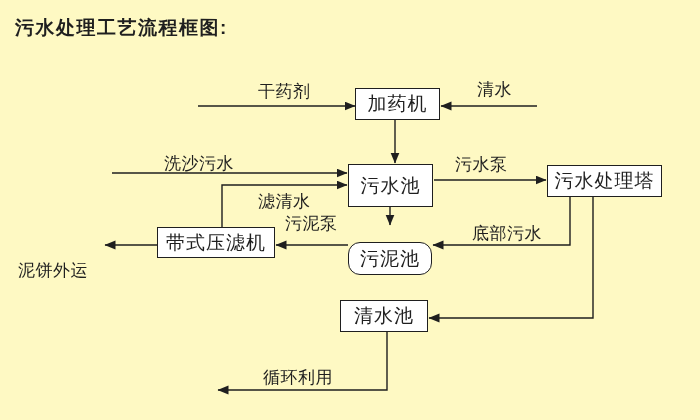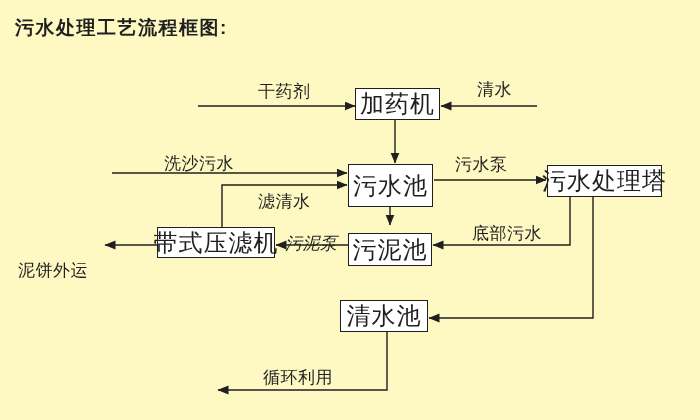--- a/index.html
+++ b/index.html
@@ -1,20 +1,20 @@
 <!DOCTYPE html>
 <html><head>
 <meta charset="utf-8">
 <style>
   html,body { margin:0; padding:0; background:#ffffff; }
   body { width:700px; height:420px; font-family:"Liberation Sans", sans-serif; color:#1f1f1f; }
   #stage { position:relative; width:700px; height:420px; background:#fef9c3; overflow:hidden; }
   .page-title { position:absolute; left:15px; top:15px; font-size:19px; font-weight:bold; letter-spacing:1.5px; white-space:nowrap; }
   .node { position:absolute; box-sizing:border-box; border:1.5px solid #1f1f1f; background:#ffffff;
-          display:flex; align-items:center; justify-content:center; font-size:24px; letter-spacing:1px; white-space:nowrap; }
+          display:flex; align-items:center; justify-content:center; font-size:19px; letter-spacing:1px; white-space:nowrap; }
   .flow-label { position:absolute; font-size:17px; letter-spacing:0.5px; white-space:nowrap; }
   #edge-layer { position:absolute; left:0; top:0; width:700px; height:420px; }
   polyline { fill:none; stroke:#1f1f1f; stroke-width:1.4; }
 </style>
 </head>
 <body>
 
 <div id="stage">
   <div class="page-title">污水处理工艺流程框图:</div>
   <svg id="edge-layer" width="700" height="420" viewBox="0 0 700 420" xmlns="http://www.w3.org/2000/svg">
@@ -39,34 +39,34 @@
   <div id="nodes">
       <div class="node" style="left: 355px; top: 88px; width: 85px; height: 32px; border-color: rgb(31, 31, 31);">
         <span>加药机</span>
       </div>
       <div class="node" style="left: 348px; top: 164px; width: 85px; height: 43px; border-color: rgb(31, 31, 31);">
         <span>污水池</span>
       </div>
       <div class="node" style="left: 547px; top: 165px; width: 115px; height: 32px; border-color: rgb(31, 31, 31);">
         <span>污水处理塔</span>
       </div>
-      <div class="node" style="left: 348px; top: 233px; width: 84px; height: 33px; border-color: rgb(31, 31, 31);">
+      <div class="node" style="left: 348px; top: 242px; width: 84px; height: 33px; border-color: rgb(31, 31, 31); border-radius: 12px;">
         <span>污泥池</span>
       </div>
       <div class="node" style="left: 157px; top: 227px; width: 118px; height: 31px; border-color: rgb(31, 31, 31);">
         <span>带式压滤机</span>
       </div>
       <div class="node" style="left: 340px; top: 300px; width: 88px; height: 32px; border-color: rgb(31, 31, 31);">
         <span>清水池</span>
       </div>
     </div>
   <div id="labels">
       <div class="flow-label" style="left: 258px; top: 80px;">干药剂</div>
       <div class="flow-label" style="left: 477px; top: 78px;">清水</div>
       <div class="flow-label" style="left: 164px; top: 152px;">洗沙污水</div>
       <div class="flow-label" style="left: 455px; top: 153px;">污水泵</div>
       <div class="flow-label" style="left: 258px; top: 190px;">滤清水</div>
       <div class="flow-label" style="left: 472px; top: 222px;">底部污水</div>
-      <div class="flow-label" style="left: 285px; top: 232px; font-style: italic;">污泥泵</div>
+      <div class="flow-label" style="left: 285px; top: 212px;">污泥泵</div>
       <div class="flow-label" style="left: 18px; top: 227px; margin-top: 32px;">泥饼外运</div>
       <div class="flow-label" style="left: 263px; top: 366px;">循环利用</div>
     </div>
 </div>
 
 </body></html>

